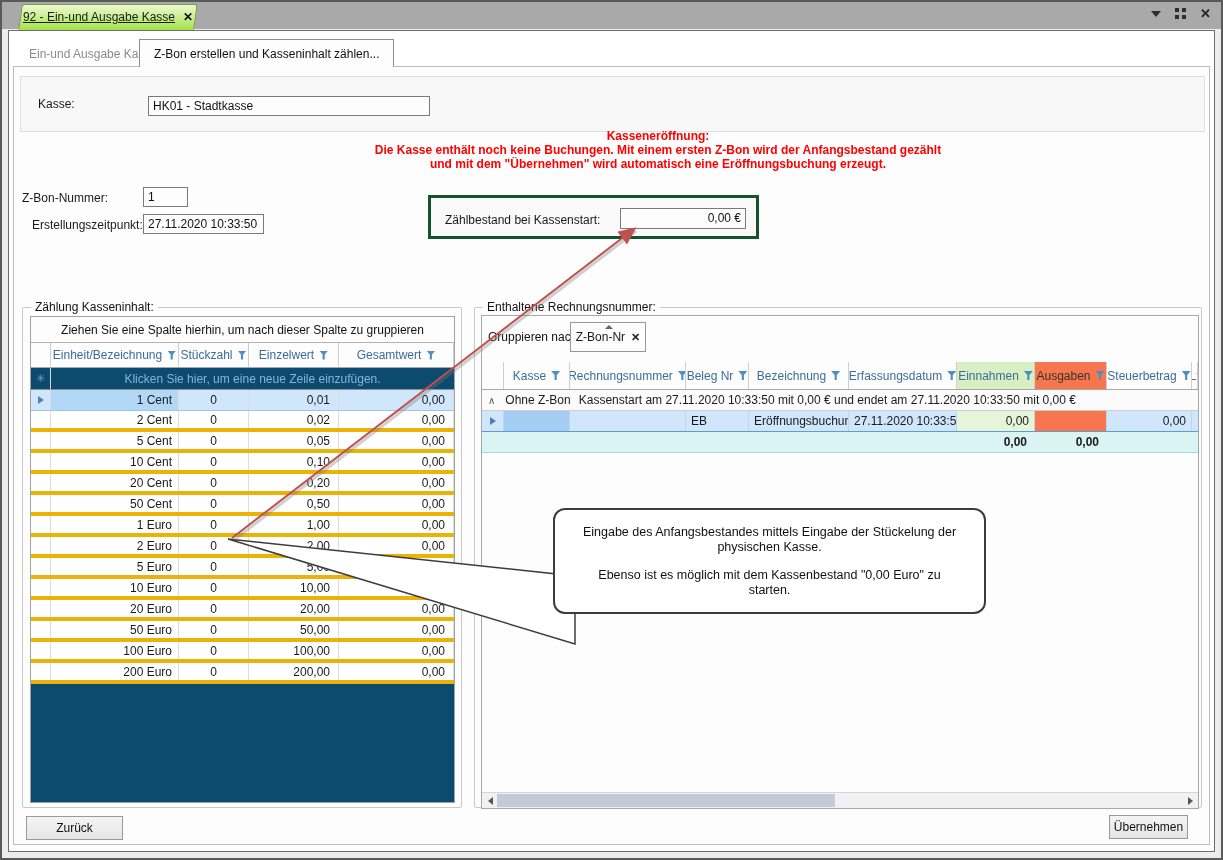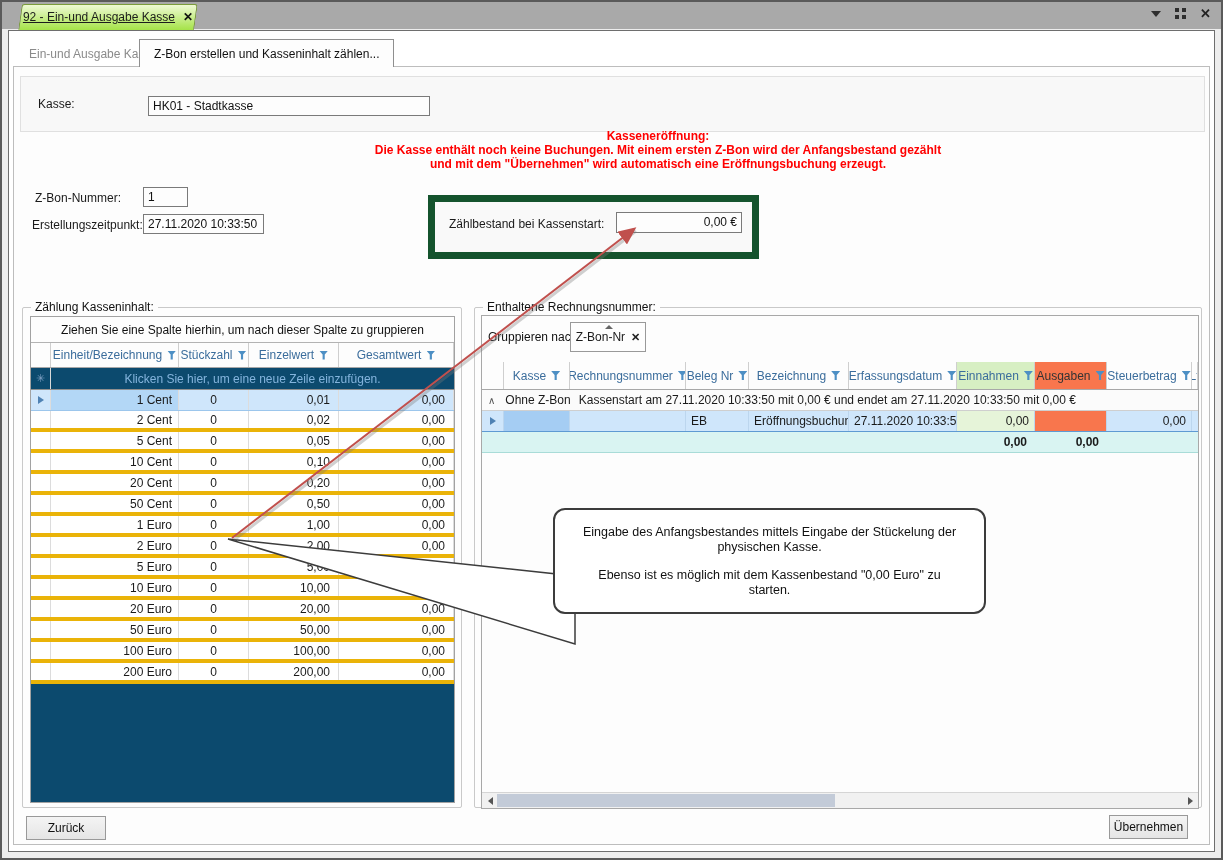--- a/index.html
+++ b/index.html
@@ -33,25 +33,25 @@
   .tab-inactive { position:absolute; left:6px; top:10px; height:26px; padding:0 14px; display:flex; align-items:center; color:#8b8b8b; }
   .tab-active { position:absolute; left:130px; top:8px; height:28px; padding:0 14px; display:flex; align-items:center; background:#fdfdfd; border:1px solid #8f8f8f; border-bottom:none; z-index:3; color:#111; }
   .tab-page { position:absolute; left:4px; top:35px; width:1197px; height:779px; background:#fdfdfd; border:1px solid #bdbdbd; z-index:2; }
 
   
   .kasse-band { position:absolute; left:6px; top:9px; width:1185px; height:56px; background:#f8f8f8; border:1px solid #e0e0e0; }
   .kasse-band .lbl { position:absolute; left:17px; top:20px; }
   .tb { background:#fdfdfd; border:1px solid #7a7a7a; font-family:"Liberation Sans",sans-serif; font-size:12px; padding:0 4px; color:#111; }
   .kasse-input { position:absolute; left:127px; top:19px; width:282px; height:20px; line-height:18px; }
   .notice { position:absolute; left:288px; top:62px; width:712px; text-align:center; color:#ff0000; font-weight:bold; font-size:12px; line-height:14px; }
-  .zbon-lbl { position:absolute; left:21px; top:124px;text-align:center; }
+  .zbon-lbl { position:absolute; left:8px; top:124px;text-align:center; }
   .zbon-input { position:absolute; left:129px; top:120px; width:45px; height:20px; line-height:18px; }
   .created-lbl { position:absolute; left:18px; top:151px; }
   .created-input { position:absolute; left:129px; top:147px; width:121px; height:20px; line-height:18px; }
-  .redbox { position:absolute; left:414px; top:128px; width:331px; height:64px; border:7px solid #14532d; background:#f9f9f9; z-index:5; }
+  .redbox { position:absolute; left:414px; top:128px; width:331px; height:44px; border:3px solid #14532d; background:#f9f9f9; z-index:5; }
   .redbox .lbl { position:absolute; left:14px; top:15px; }
   .redbox .val { position:absolute; right:10px; top:10px; width:126px; height:21px; line-height:19px; text-align:right; }
 
   
   .gbox { position:absolute; border:1px solid #c9c9c9; border-radius:2px; }
   .gbox > .legend { position:absolute; left:8px; top:-8px; background:#fdfdfd; padding:0 4px; color:#111; }
   .gbox-left { left:8px; top:240px; width:440px; height:501px; }
   .gbox-right { left:460px; top:240px; width:728px; height:501px; }
 
   
@@ -106,21 +106,21 @@
   .tri-l { width:0;height:0;border-top:4px solid transparent;border-bottom:4px solid transparent;border-right:5px solid #555; }
   .tri-r { width:0;height:0;border-top:4px solid transparent;border-bottom:4px solid transparent;border-left:5px solid #555; }
   .hs-thumb { position:absolute; left:15px; top:1px; width:338px; height:13px; background:#c3cbd8; }
 
   
   .overlay-svg { position:absolute; left:0; top:0; width:1223px; height:860px; z-index:40; pointer-events:none; }
   .callout { position:absolute; left:553px; top:508px; width:433px; height:106px; background:#fff; border:2px solid #3c3c3c; border-radius:12px; z-index:45; display:flex; flex-direction:column; justify-content:center; gap:13px; padding:10px 26px; text-align:center; font-size:12.5px; line-height:15px; color:#111; }
 
   
   .btn { position:absolute; height:24px; background:linear-gradient(#f4f4f4,#e5e5e5); border:1px solid #999; display:flex; align-items:center; justify-content:center; font-size:12px; color:#111; }
-  .btn-back { left:12px; top:749px; width:80px; }
+  .btn-back { left:12px; top:749px; width:97px; }
   .btn-apply { left:1095px; top:748px; width:79px; }
 </style>
 </head>
 <body>
 
 <div class="topbar">
   <div class="doc-tab">
     <div class="bg"></div>
     <div class="inner">
       <span class="label">92 - Ein-und Ausgabe Kasse</span>

